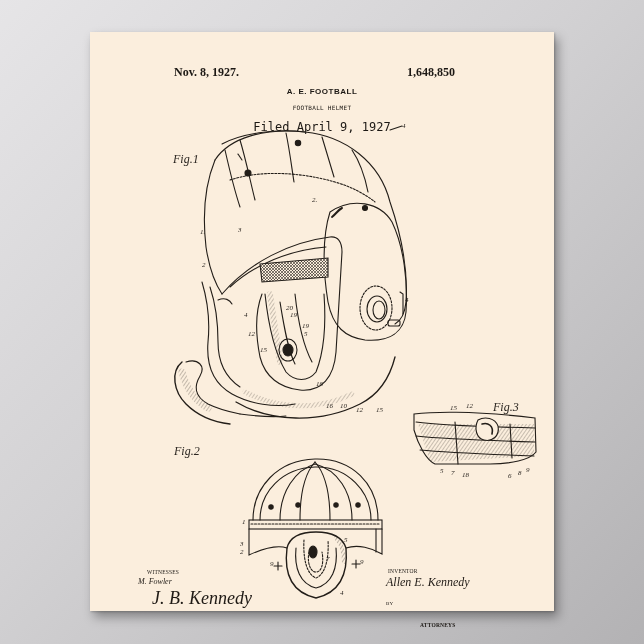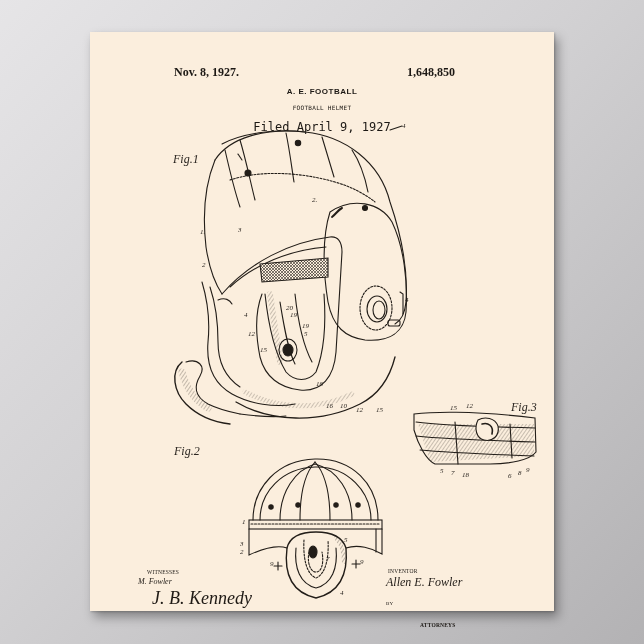--- a/index.html
+++ b/index.html
@@ -25,21 +25,21 @@
   .by        { left:296px; top:569px; font-size:5px; }
   .attorneys { left:330px; top:590px; font-weight:bold; }
   .sig { font-family:"Liberation Serif", serif; font-style:italic; color:#1f1a15; }
   .inv-sig { left:296px; top:543px; font-size:12px; }
   .wit-sig1 { left:48px; top:545px; font-size:8px; }
   .wit-sig2 { left:62px; top:556px; font-size:18px; }
   .att-sig { left:314px; top:572px; font-size:18px; }
   .fig { font-family:"Liberation Serif", serif; font-style:italic; font-size:12px; color:#2a2520; }
   .fig1 { left:83px; top:120px; }
   .fig2 { left:84px; top:412px; }
-  .fig3 { left:421px; top:368px; }
+  .fig3 { left:403px; top:368px; }
   svg.drawing { position:absolute; left:0; top:0; }
 </style>
 </head>
 <body>
 
 <div class="poster">
 
   <div class="txt date">Nov. 8, 1927.</div>
   <div class="txt num">1,648,850</div>
   <div class="txt inv">A. E. FOOTBALL</div>
@@ -195,16 +195,16 @@
       <text x="270" y="532">9</text>
       <text x="250" y="563">4</text>
     </g>
   </svg>
 
   <div class="txt small-cap witnesses">WITNESSES</div>
   <div class="txt sig wit-sig1">M. Fowler</div>
   <div class="txt sig wit-sig2">J. B. Kennedy</div>
 
   <div class="txt small-cap inventor">INVENTOR</div>
-  <div class="txt sig inv-sig">Allen E. Fowler</div>
+  <div class="txt sig inv-sig">Allen E. Kennedy</div>
   <div class="txt small-cap by">BY</div>
   <div class="txt small-cap attorneys">ATTORNEYS</div>
 </div>
 
 </body></html>

